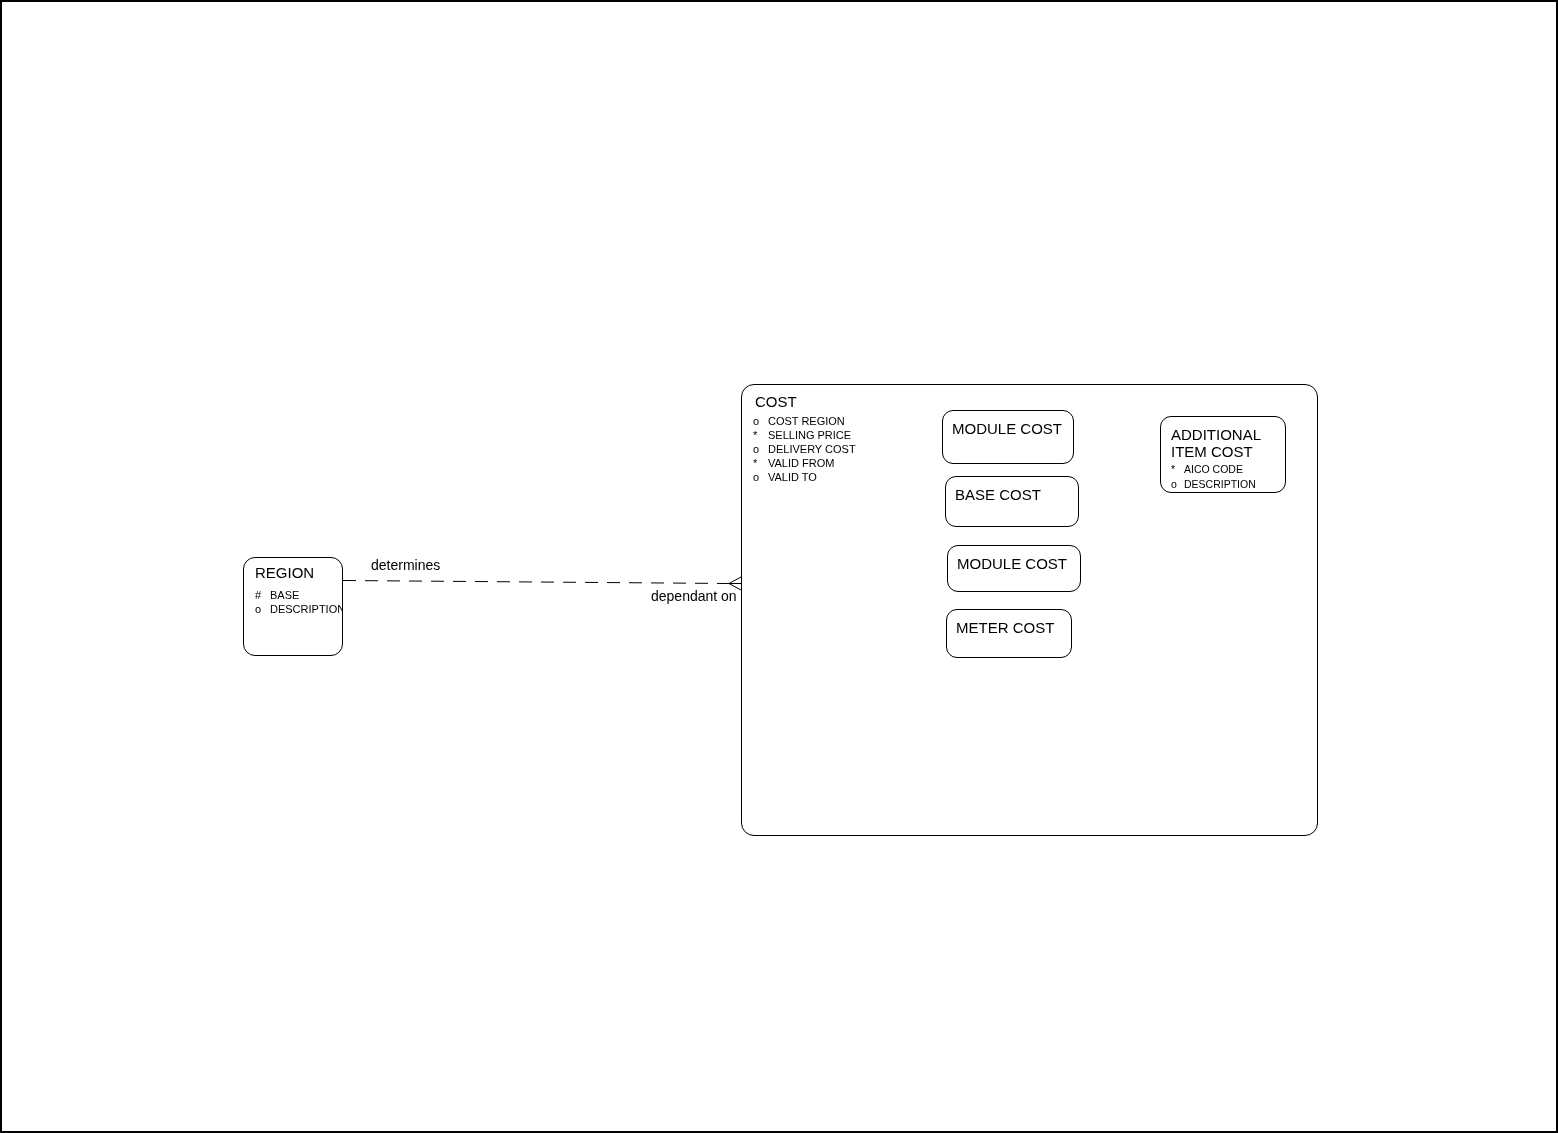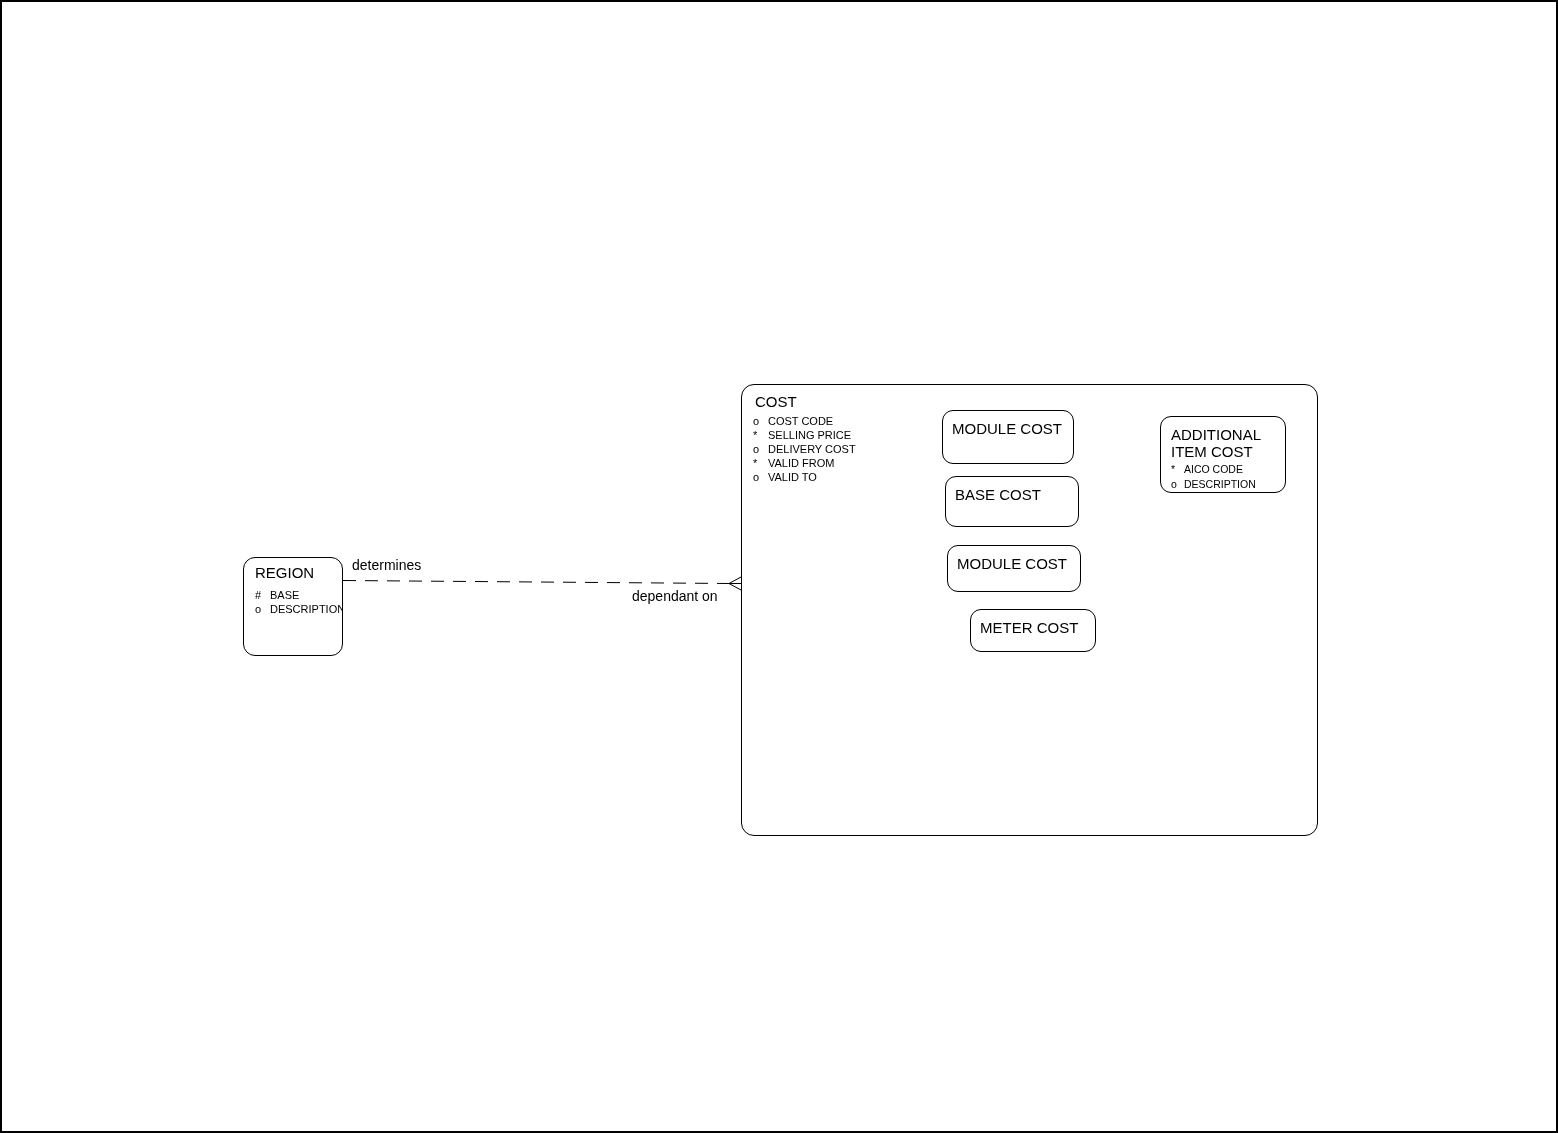--- a/index.html
+++ b/index.html
@@ -55,29 +55,30 @@
     padding: 10px 0 0 9px;
     font-size: 15px;
     line-height: 16px;
     white-space: nowrap;
   }
   .rel-label {
     position: absolute;
     font-size: 14px;
     line-height: 15px;
     white-space: nowrap;
+    margin-left: 19px;
   }
   
   #region-box   { left: 241px; top: 555px; width: 100px; height: 99px;  border-radius: 12px; }
   #cost-box     { left: 739px; top: 382px; width: 577px; height: 452px; border-radius: 13px; }
   #aico-box     { left: 1158px; top: 414px; width: 126px; height: 77px; border-radius: 11px; }
   #module-box   { left: 940px; top: 408px; width: 132px; height: 54px; }
   #base-box     { left: 943px; top: 474px; width: 134px; height: 51px; }
   #housing-box  { left: 945px; top: 543px; width: 134px; height: 47px; }
-  #meter-box    { left: 944px; top: 607px; width: 126px; height: 43px; margin-left: 24px; }
+  #meter-box    { left: 944px; top: 607px; width: 126px; height: 49px; }
 
   #region-box .etitle { left: 11px; top: 7px; }
   #region-box .attrs  { left: 11px; top: 30px; }
 
   #cost-box .etitle { left: 13px; top: 9px; }
   #cost-box .attrs  { left: 11px; top: 29px; }
 
   #aico-box .etitle-block {
     position: absolute;
     left: 10px; top: 9px;
@@ -122,21 +123,21 @@
         <span>DESCRIPTION</span>
       </div>
     </div>
   </div>
 
   <div class="entity" id="cost-box">
     <div class="etitle">COST</div>
     <div class="attrs">
       <div class="attr-row">
         <span class="pfx">o</span>
-        <span>COST CODE</span>
+        <span>COST REGION</span>
       </div>
       <div class="attr-row">
         <span class="pfx">*</span>
         <span>SELLING PRICE</span>
       </div>
       <div class="attr-row">
         <span class="pfx">o</span>
         <span>DELIVERY COST</span>
       </div>
       <div class="attr-row">

